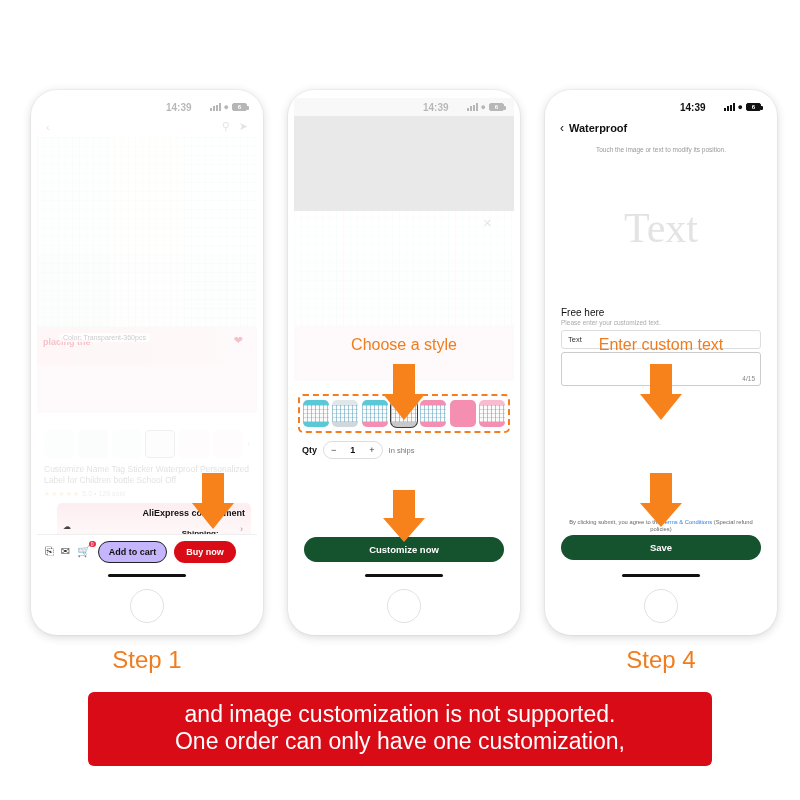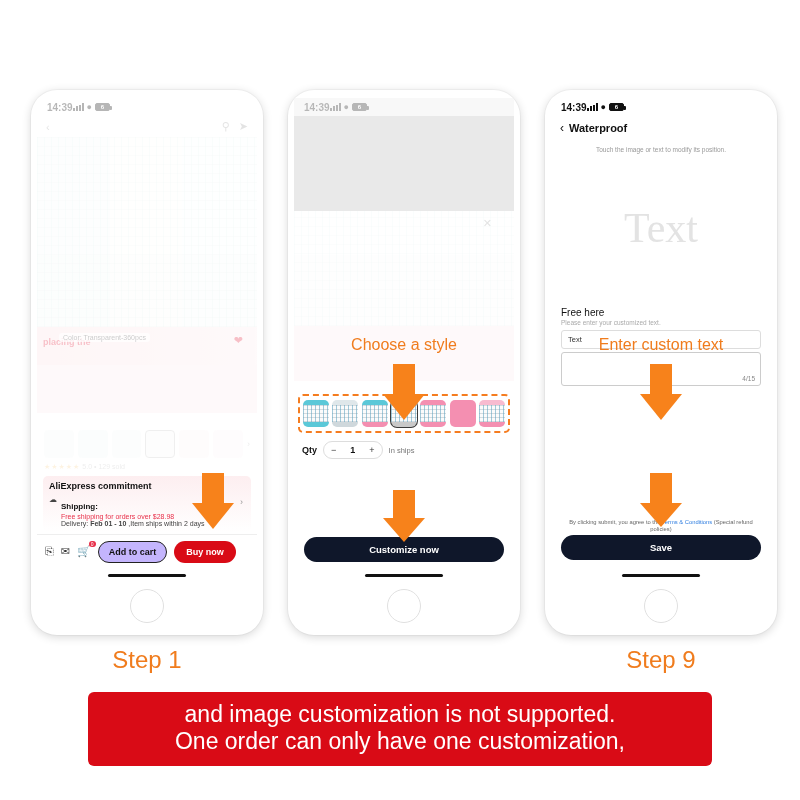--- a/index.html
+++ b/index.html
@@ -31,22 +31,23 @@
   }
   #phone1 { left: 31px; }
   #phone2 { left: 288px; }
   #phone3 { left: 545px; }
 
   .screen { position: absolute; top: 8px; left: 6px; width: 220px; height: 470px; overflow: hidden; background: #fff; }
 
   
   .statusbar {
     position: relative; height: 18px; width: 100%;
-    display: flex; align-items: center; justify-content: flex-start;
+    display: flex; align-items: center; justify-content: flex-end;
     padding: 0 10px;
+    gap: 18px;
   }
   .statusbar .clock { font-size: 10px; font-weight: bold; color: #111; }
   .sb-icons { display: flex; align-items: center; gap: 3px; }
   .ic-signal { display: inline-block; width: 11px; height: 8px; position: relative; }
   .ic-signal i { position: absolute; bottom: 0; width: 2px; background: #111; display:block; }
   .ic-signal i:nth-child(1){left:0; height:3px;}
   .ic-signal i:nth-child(2){left:3px; height:5px;}
   .ic-signal i:nth-child(3){left:6px; height:6px;}
   .ic-signal i:nth-child(4){left:9px; height:8px;}
   .ic-wifi { font-size: 9px; color:#111; line-height:1; }
@@ -88,23 +89,24 @@
 
   .thumbs { display:flex; gap:4px; padding: 4px 7px; align-items:center;}
   .thumbs .th { width:30px; height:28px; border-radius:4px; }
   .thumbs .th.sel { border:1px solid #888; }
 
   .prodtitle { font-size:8.5px; color:#111; padding:2px 7px; line-height:1.35; font-weight:500;}
   .rating { font-size:7px; color:#777; padding:1px 7px; }
   .rating .stars { color:#f5a623; letter-spacing:1px;}
 
   .commit {
-    margin: 4px 6px 0 6px; border-radius:5px;
+    margin: 4px 6px 0 20px; border-radius:5px;
     background: linear-gradient(180deg,#fdeef0,#ffffff);
     padding: 5px 6px;
+    text-align: right;
   }
   .commit h4 { font-size:9px; color:#111; }
   .shiprow { display:flex; align-items:flex-start; gap:4px; margin-top:4px; position:relative;}
   .shiprow .lbl { font-size:8px; font-weight:bold; color:#111;}
   .free { font-size:7px; color:#e8304a; }
   .deliv { font-size:7px; color:#444; }
   .chev { position:absolute; right:2px; top:2px; color:#999; font-size:9px;}
 
   .actionbar {
     position:absolute; bottom:0; left:0; width:100%; height:34px;
@@ -156,21 +158,21 @@
                       repeating-linear-gradient(0deg, rgba(140,160,170,0.35) 0 1px, transparent 1px 4px);
     background-color:#fbfbfb;}
 
   .qtyrow { display:flex; align-items:center; gap:6px; padding: 6px 8px; }
   .qtyrow .qlab { font-size:9px; font-weight:bold; color:#111;}
   .stepper { display:flex; align-items:center; border:1px solid #ddd; border-radius:11px; overflow:hidden;}
   .stepper span { font-size:9px; padding: 3px 7px; color:#333;}
   .stepper .val { font-weight:bold; color:#111;}
   .instock { font-size:7.5px; color:#777;}
   .p2btnwrap { position:absolute; bottom:6px; left:0; width:100%; padding: 0 10px;}
-  .bigred { width:100%; background:#0f172a; color:#fff; text-align:center;
+  .bigred { width:100%; background:#14532d; color:#fff; text-align:center;
             border-radius:16px; padding:7px 0; font-size:9.5px; font-weight:bold;}
 
   
   .p3head { display:flex; align-items:center; gap:5px; padding: 5px 9px; }
   .p3head .bk { font-size:12px; color:#111;}
   .p3head .ttl { font-size:11px; font-weight:bold; color:#111;}
   .p3hint { text-align:center; font-size:6.5px; color:#999; padding: 6px 0 0 0;}
   .canvas { height: 150px; display:flex; align-items:center; justify-content:center;}
   .canvas .bigtext { font-size:42px; color:#e3e3e3; font-family:"Liberation Serif", serif; font-weight:400;}
   .p3form { padding: 4px 10px 0 10px;}
@@ -255,20 +257,21 @@
       <div class="thumbs faded">
         <span class="th" style="background:#eef6f3"></span>
         <span class="th" style="background:#e7f3f0"></span>
         <span class="th" style="background:#eaf5f2"></span>
         <span class="th sel" style="background:#f5f5f5"></span>
         <span class="th" style="background:#fdecef"></span>
         <span class="th" style="background:#fdeef0"></span>
         <span style="font-size:9px;color:#777">›</span>
       </div>
 
+      <div class="prodtitle faded">Customize Name Tag Sticker Waterproof Personalized Label for Children bottle School Off</div>
       <div class="rating faded">
         <span class="stars">★★★★★</span>
         <span>5.0 • 129 sold</span>
       </div>
 
       <div class="commit">
         <h4>AliExpress commitment</h4>
         <div class="shiprow">
           <span style="font-size:8px;color:#444">☁</span>
           <span>
@@ -453,20 +456,20 @@
     <div class="shaft" style="height:32px;"></div>
     <div class="head" style="top:28px; border-top-width:24px;"></div>
   </div>
 
   <div class="arrow" style="left:638px; top:473px; width:46px; height:58px;">
     <div class="shaft" style="height:34px;"></div>
     <div class="head" style="top:30px; border-top-width:24px;"></div>
   </div>
 
   <div class="steplab" id="step1">Step 1</div>
-  <div class="steplab" id="step3">Step 9</div>
+  <div class="steplab" id="step3">Step 4</div>
 
   <div class="banner">
     <div>and image customization is not supported.</div>
     <div>One order can only have one customization,</div>
   </div>
 
 </div>
 
 </body></html>

